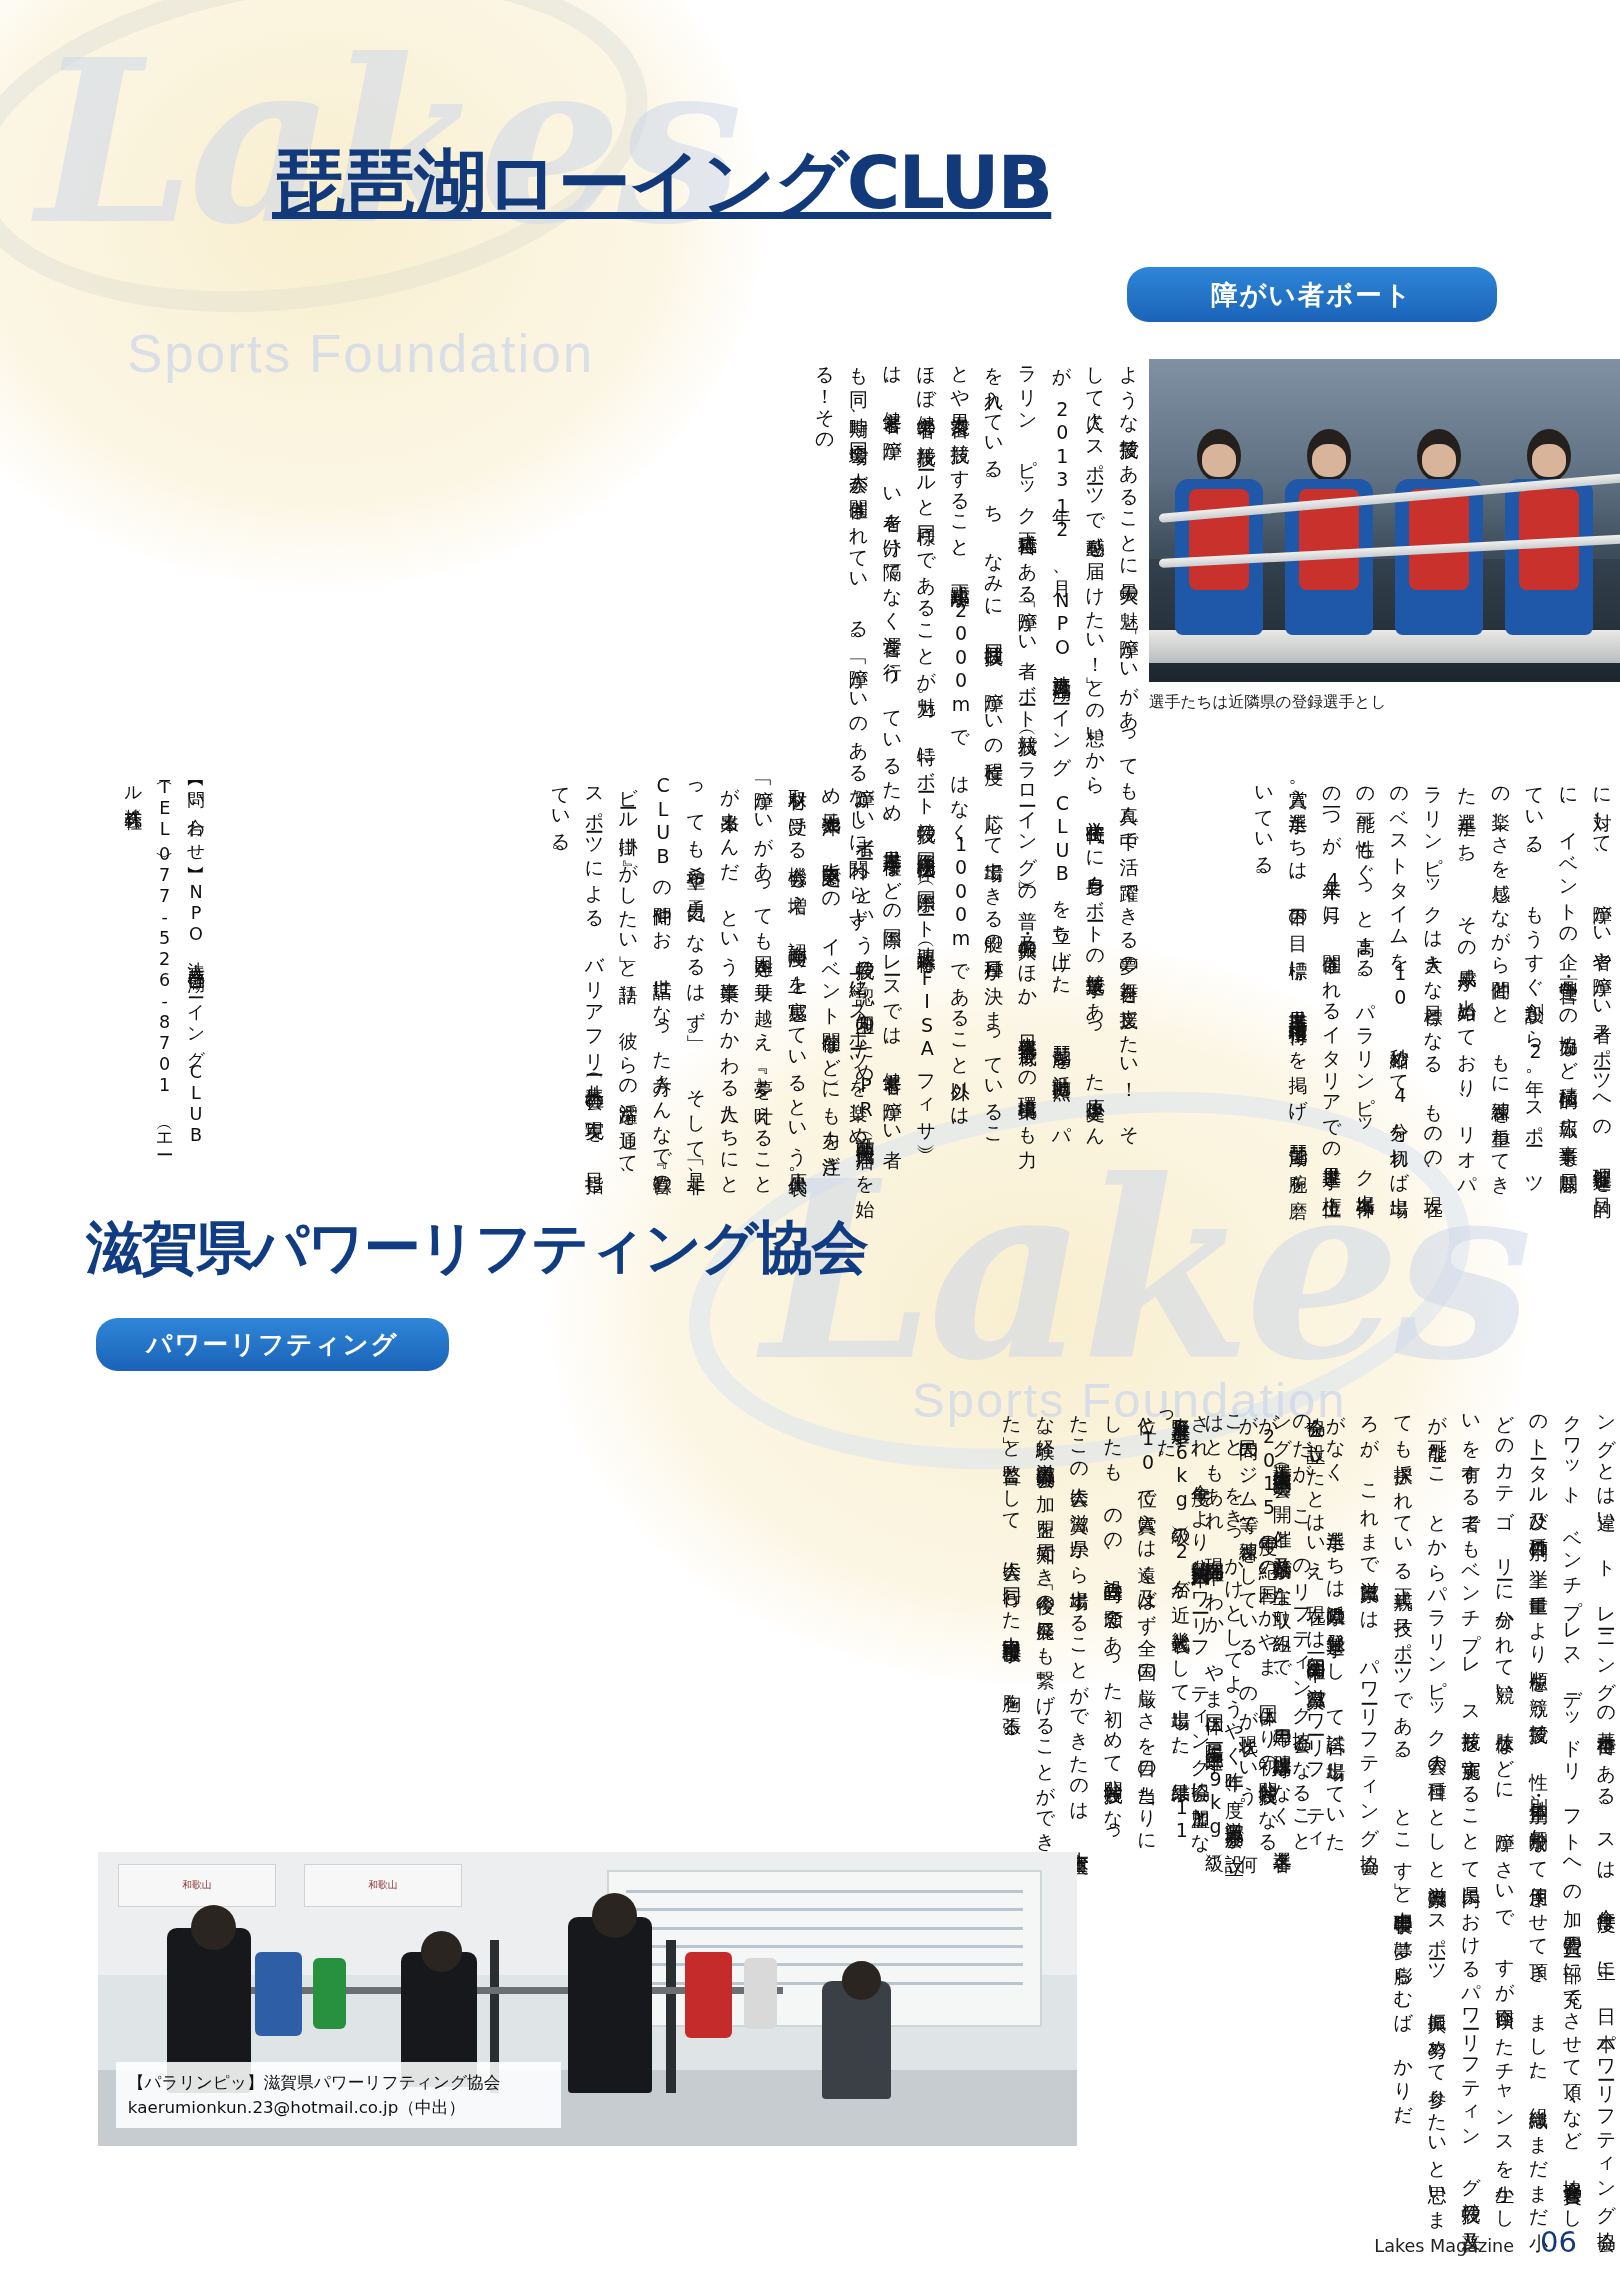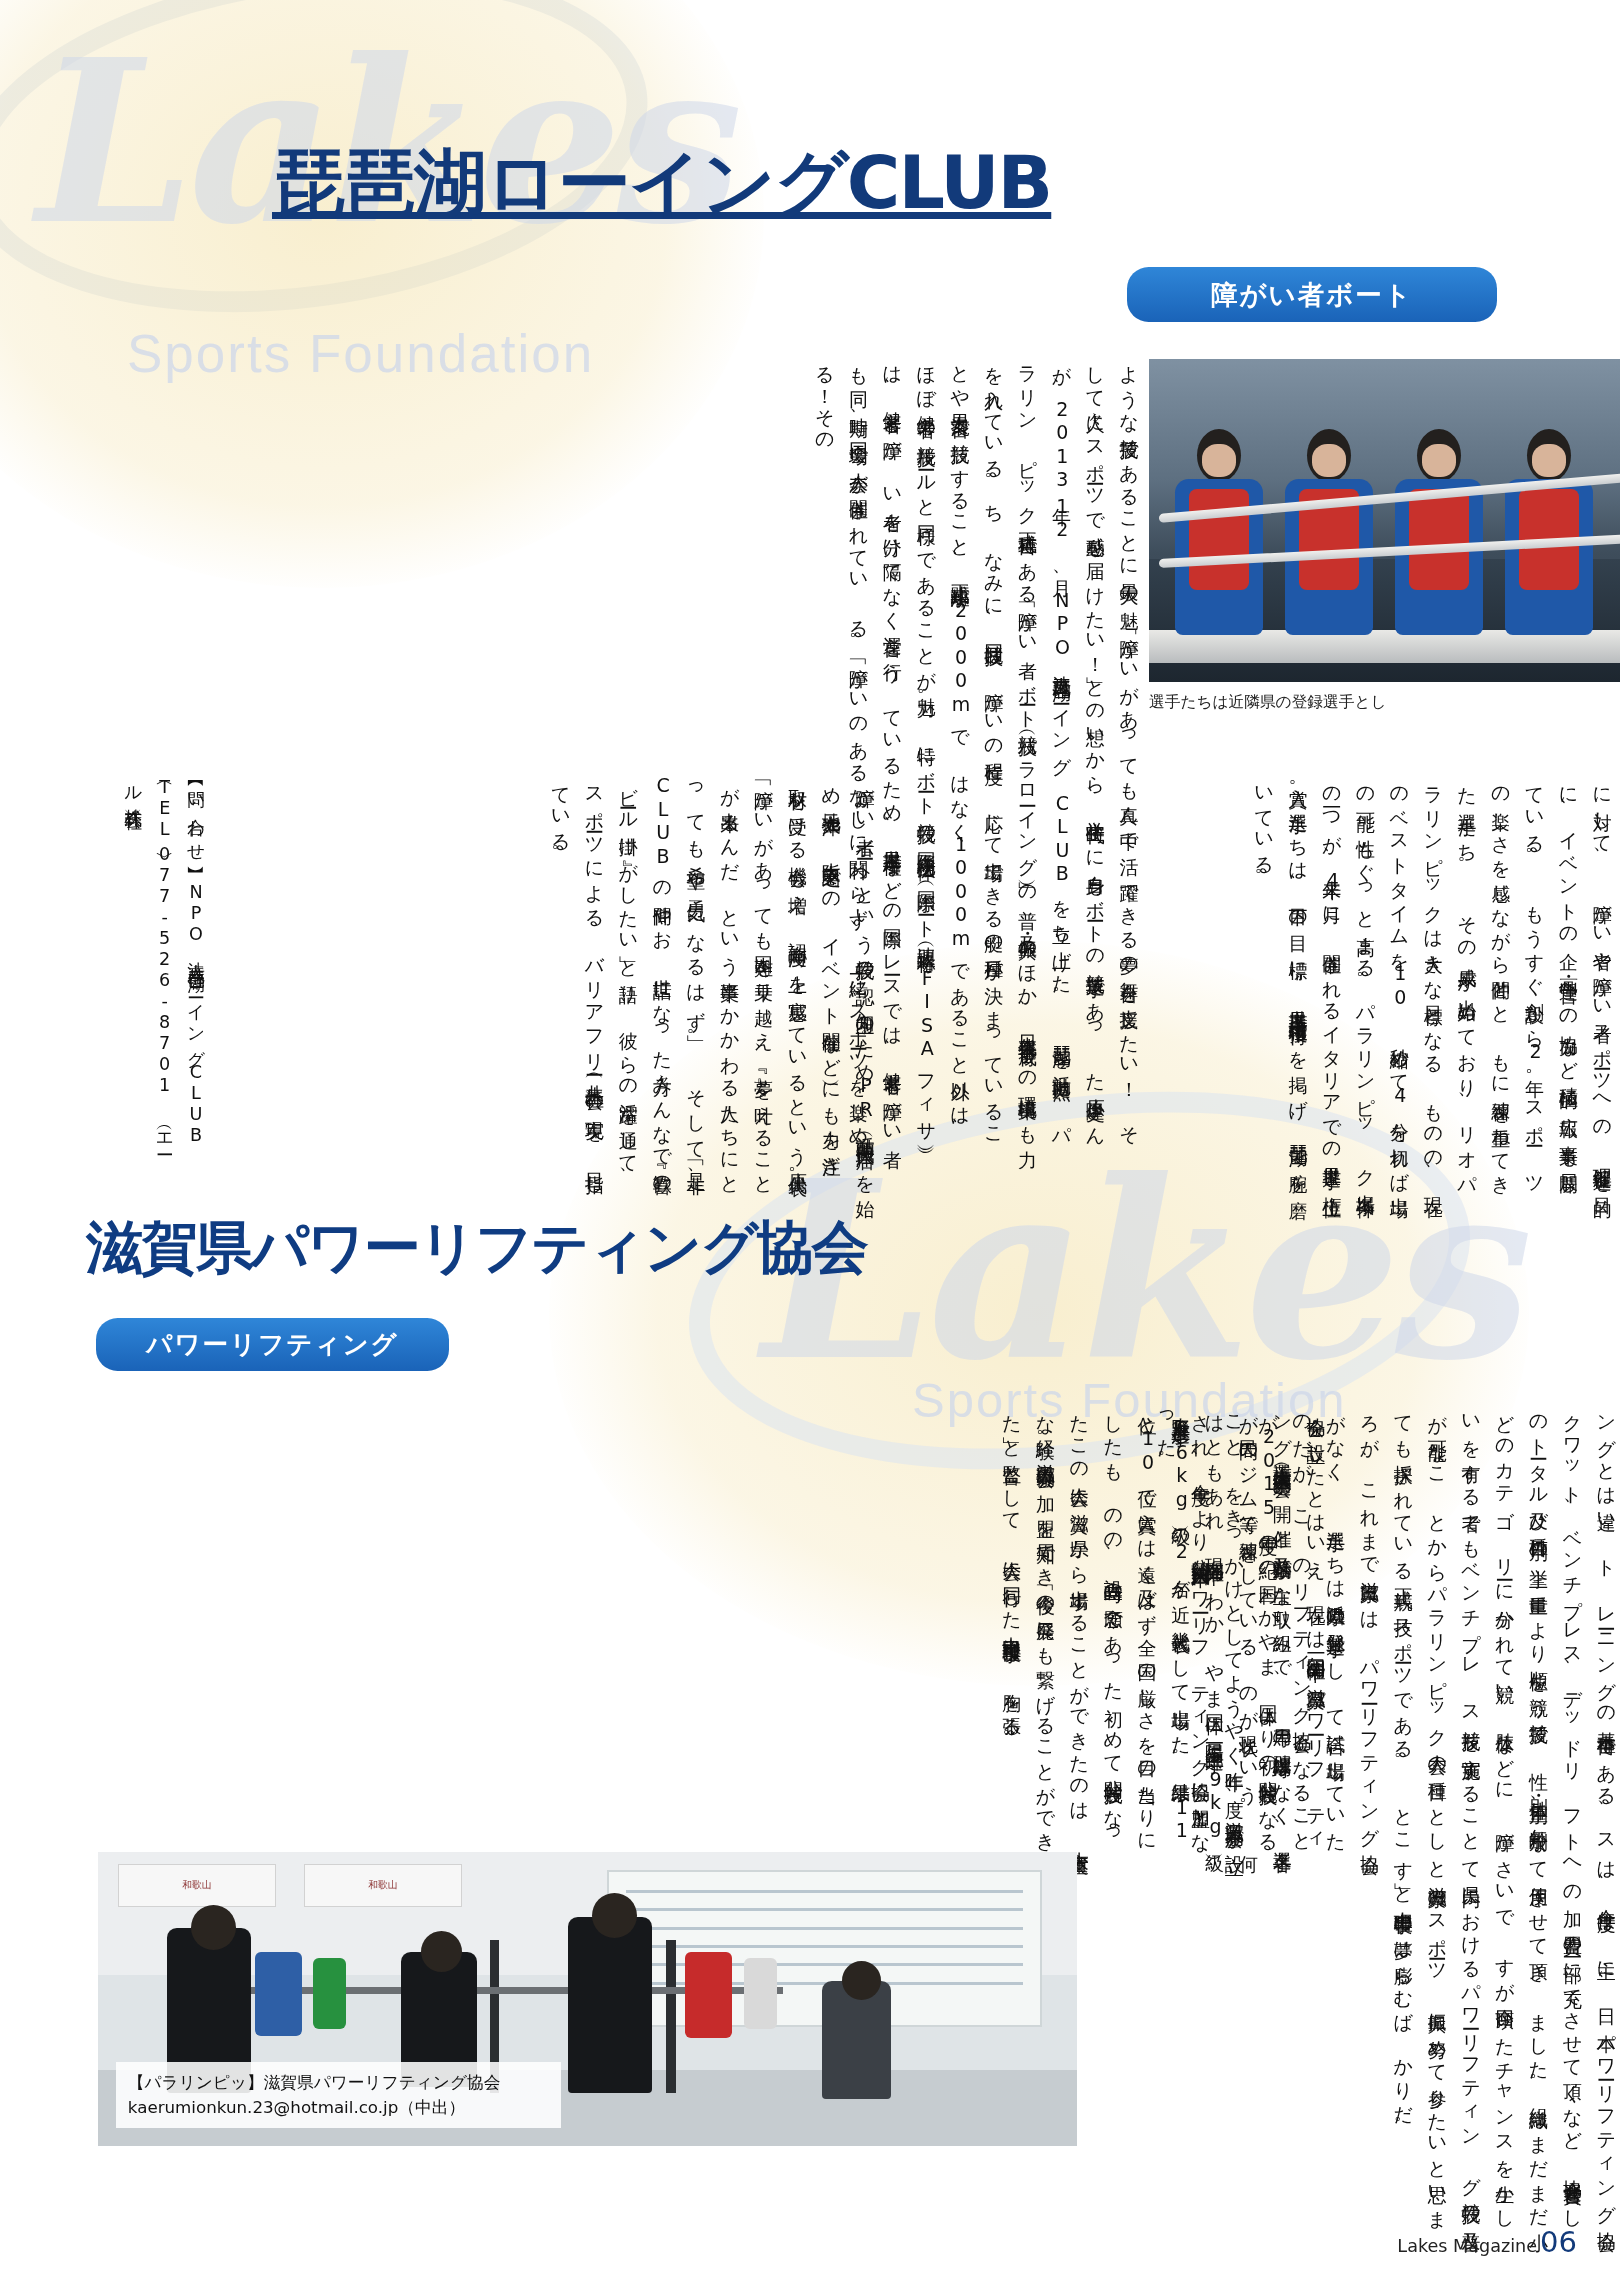--- a/index.html
+++ b/index.html
@@ -122,21 +122,21 @@
     color:#111;
     white-space:pre-line;
   }
 
   .footer{
     position:absolute;
     right:43px;bottom:33px;
     font-family:"DejaVu Sans", sans-serif;
     font-size:17.6px;
     color:#222;
-    display:flex;align-items:baseline;gap:3px;
+    display:flex;align-items:baseline;gap:26px;
   }
   .footer .pg{font-size:29px;font-weight:normal;color:#123a7a;}
 </style>
 </head>
 <body>
 
 <div class="wm wm-ell" style="left:-39px;top:-29px;width:647px;height:294px;transform:rotate(-8deg);"></div>
 <div class="wm wm-gold" style="left:-118px;top:-157px;width:882px;height:745px;"></div>
 <div class="wm wm-lakes" style="left:19.6px;top:9.8px;font-size:225px;">Lakes</div>
 <div class="wm wm-sub" style="left:127px;top:323px;font-size:53px;">Sports Foundation</div>

